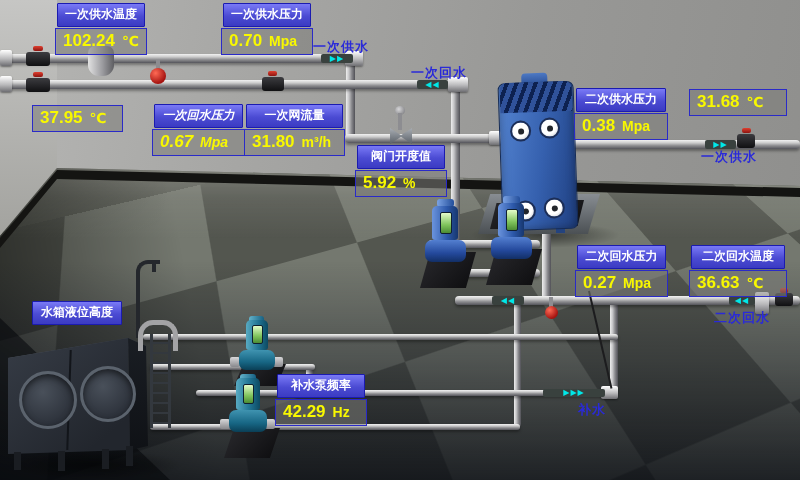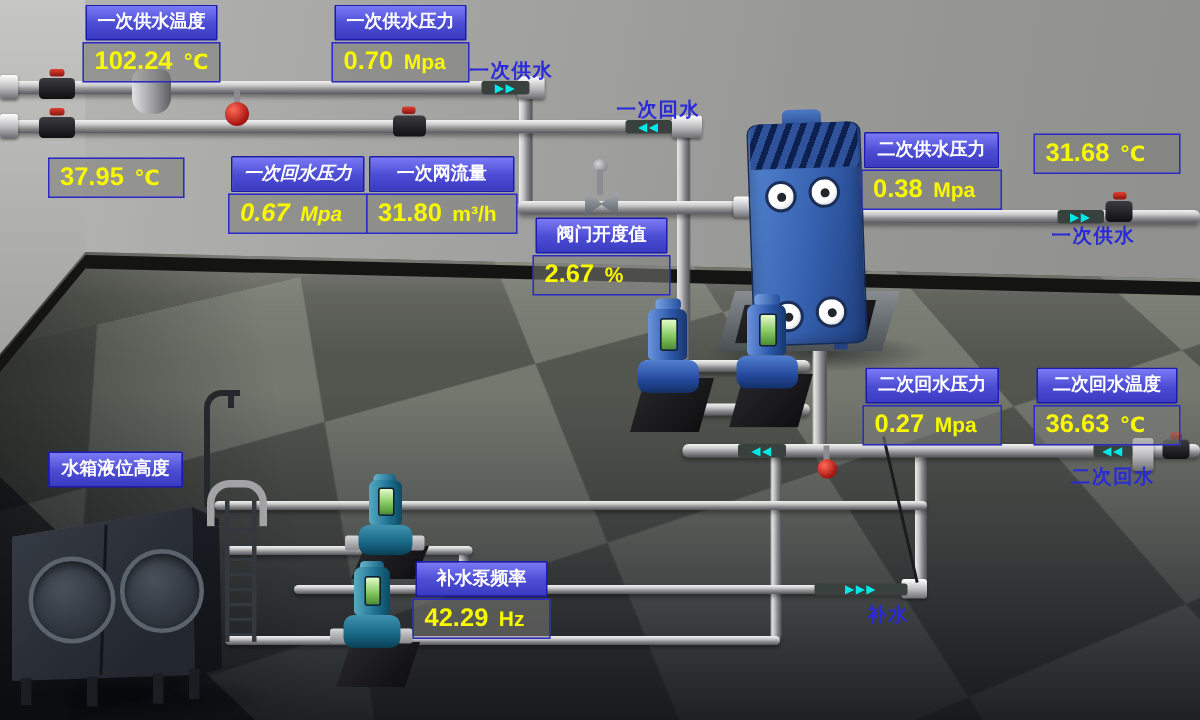--- a/index.html
+++ b/index.html
@@ -296,21 +296,21 @@
   <div class="tag" style="left:244px;top:104px;width:101px;">
     <div class="tag-label">一次网流量</div>
     <div class="tag-valuebox">
       <span class="tag-value">31.80</span>
       <span class="tag-unit">m³/h</span>
     </div>
   </div>
   <div class="tag" style="left:355px;top:145px;width:92px;">
     <div class="tag-label">阀门开度值</div>
     <div class="tag-valuebox">
-      <span class="tag-value">2.67</span>
+      <span class="tag-value">5.92</span>
       <span class="tag-unit">%</span>
     </div>
   </div>
   <div class="tag" style="left:574px;top:88px;width:94px;">
     <div class="tag-label">二次供水压力</div>
     <div class="tag-valuebox">
       <span class="tag-value">0.38</span>
       <span class="tag-unit">Mpa</span>
     </div>
   </div>

